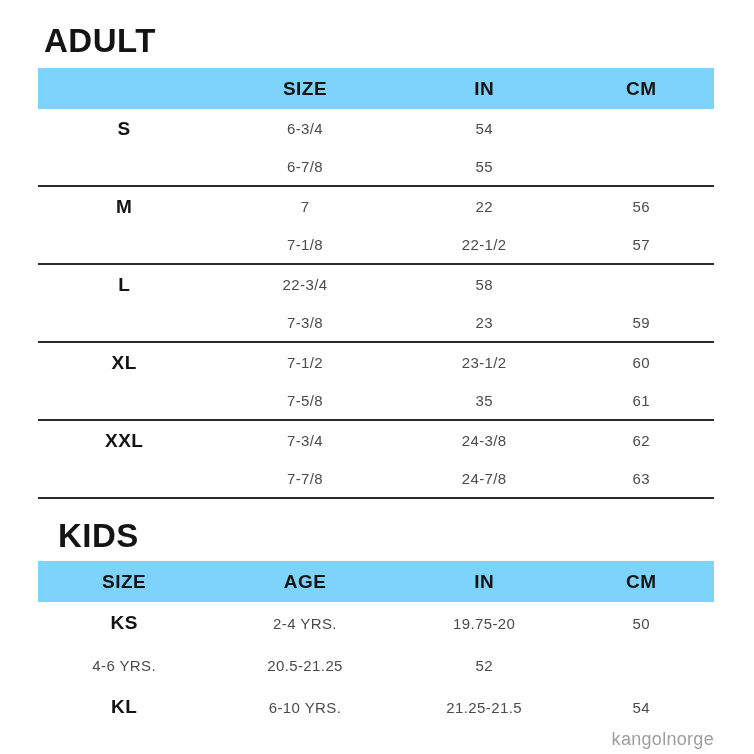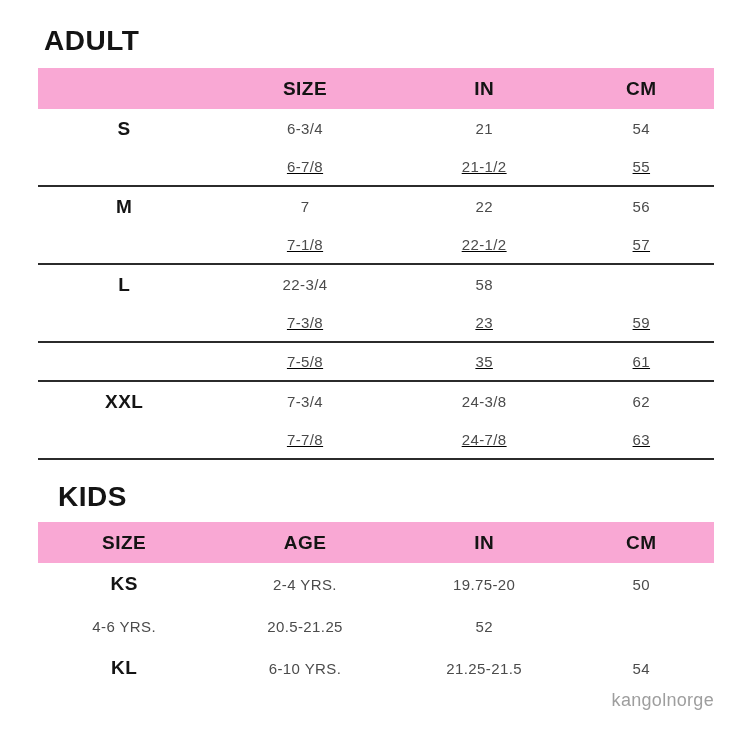--- a/index.html
+++ b/index.html
@@ -6,38 +6,38 @@
   html, body { background: #ffffff; }
   body {
     width: 754px;
     height: 754px;
     font-family: "Liberation Sans", sans-serif;
     overflow: hidden;
   }
   .page { padding: 28px 38px 0 38px; }
 
   .section-title {
-    font-size: 28px;
+    font-size: 33px;
     line-height: 26px;
     font-weight: 900;
     color: #141414;
     letter-spacing: 0.5px;
     padding-left: 6px;
     margin-bottom: 14px;
   }
   .kids-title { margin-top: 24px; margin-bottom: 12px; margin-left: 14px; }
 
   .size-table { width: 676px; }
 
   .thead {
     display: grid;
     grid-template-columns: 25.5% 28% 25% 21.5%;
     height: 41px;
     align-items: center;
-    background: #f9a8d4;
+    background: #7dd3fc;
   }
   .th {
     text-align: center;
     font-size: 19px;
     font-weight: 700;
     color: #141414;
     letter-spacing: 0.5px;
   }
 
   .trow {
@@ -55,21 +55,21 @@
     color: #4b4b4b;
     letter-spacing: 0.4px;
   }
   .td.label {
     font-size: 19px;
     font-weight: 700;
     color: #141414;
     letter-spacing: 0.5px;
   }
 
-  .group-end { border-bottom: 2px solid #2b2b2b; text-decoration: underline; }
+  .group-end { border-bottom: 2px solid #2b2b2b; }
 
   .footer {
     width: 676px;
     text-align: right;
     font-size: 18px;
     font-weight: 300;
     letter-spacing: 0.3px;
     color: #9e9e9e;
     margin-top: 1px;
   }
@@ -85,27 +85,25 @@
     <div class="thead">
       <div class="th"></div>
       <div class="th">SIZE</div>
       <div class="th">IN</div>
       <div class="th">CM</div>
     </div>
 
     <div class="trow">
       <div class="td label">S</div>
       <div class="td">6-3/4</div>
-      <div class="td">21</div>
       <div class="td">54</div>
     </div>
     <div class="trow group-end">
       <div class="td label"></div>
       <div class="td">6-7/8</div>
-      <div class="td">21-1/2</div>
       <div class="td">55</div>
     </div>
 
     <div class="trow">
       <div class="td label">M</div>
       <div class="td">7</div>
       <div class="td">22</div>
       <div class="td">56</div>
     </div>
     <div class="trow group-end">
@@ -120,20 +118,26 @@
       <div class="td">22-3/4</div>
       <div class="td">58</div>
     </div>
     <div class="trow group-end">
       <div class="td label"></div>
       <div class="td">7-3/8</div>
       <div class="td">23</div>
       <div class="td">59</div>
     </div>
 
+    <div class="trow">
+      <div class="td label">XL</div>
+      <div class="td">7-1/2</div>
+      <div class="td">23-1/2</div>
+      <div class="td">60</div>
+    </div>
     <div class="trow group-end">
       <div class="td label"></div>
       <div class="td">7-5/8</div>
       <div class="td">35</div>
       <div class="td">61</div>
     </div>
 
     <div class="trow">
       <div class="td label">XXL</div>
       <div class="td">7-3/4</div>

